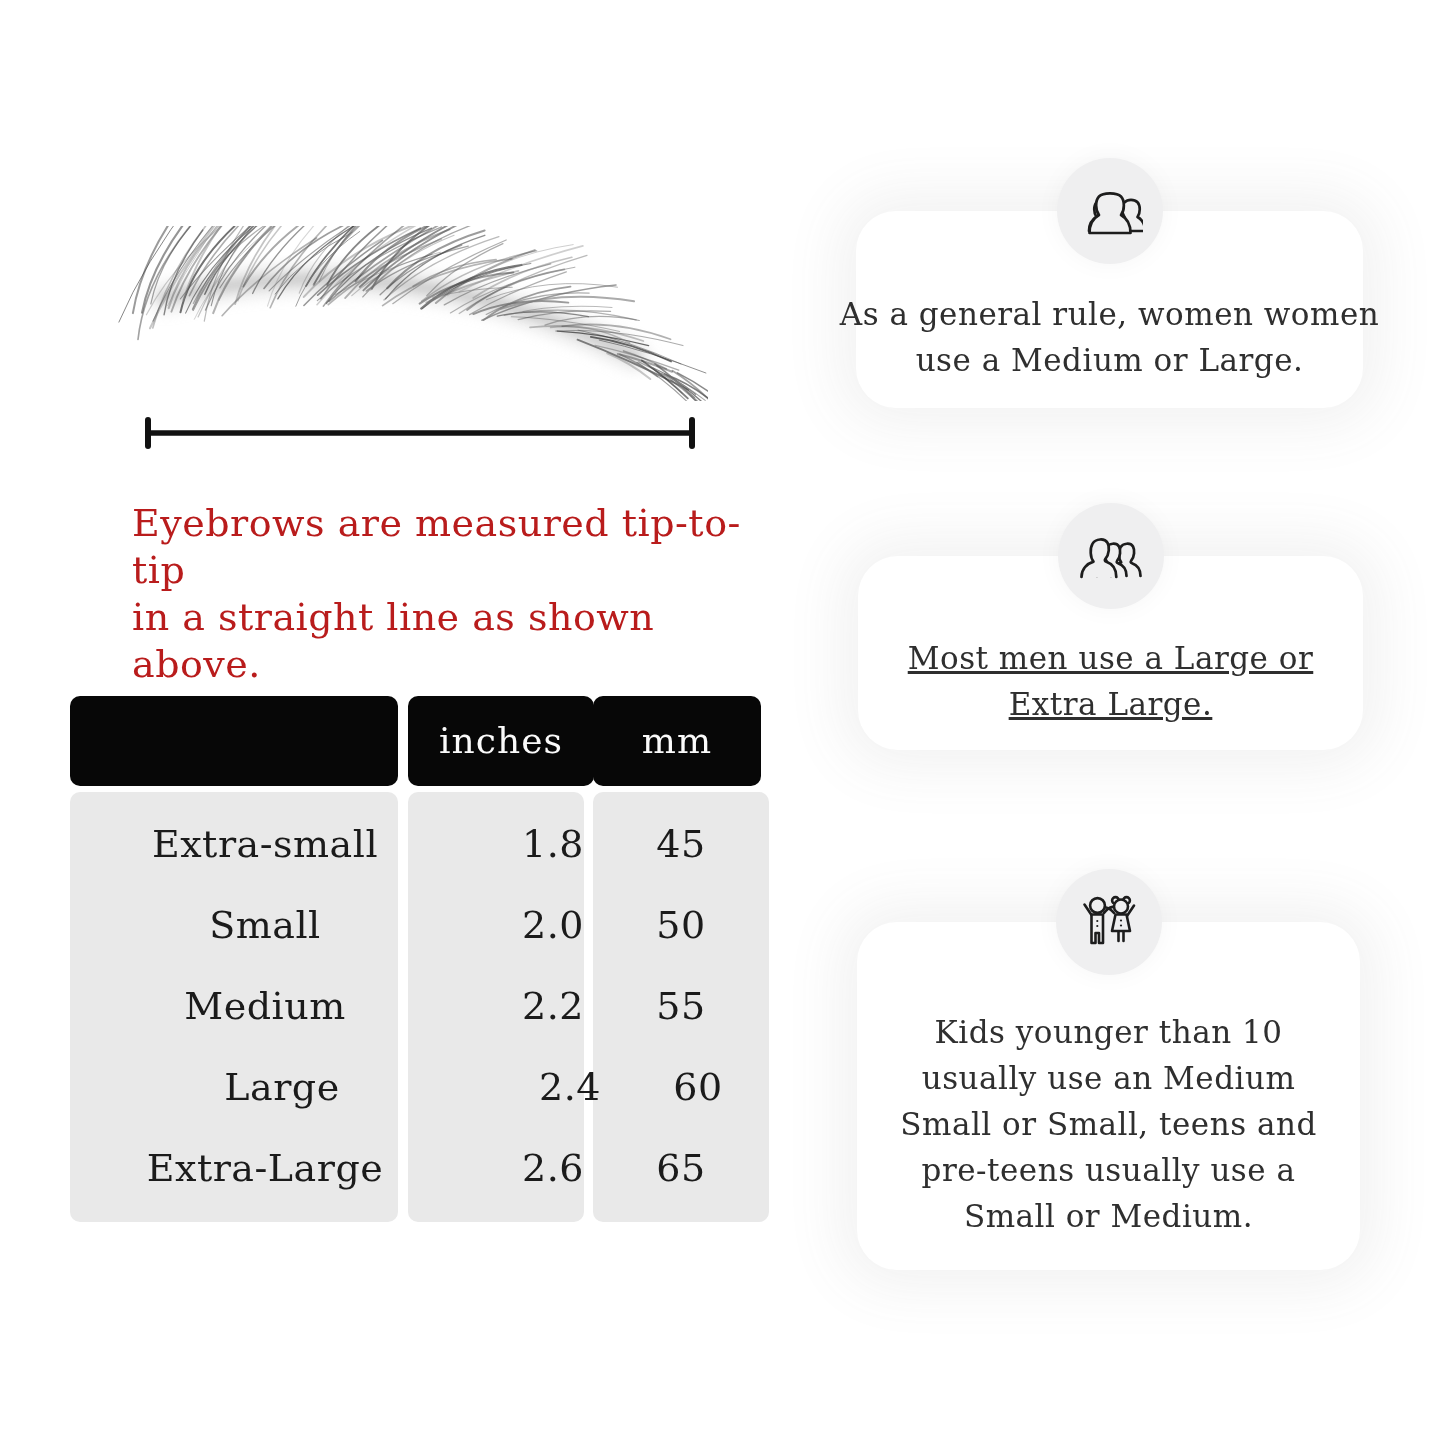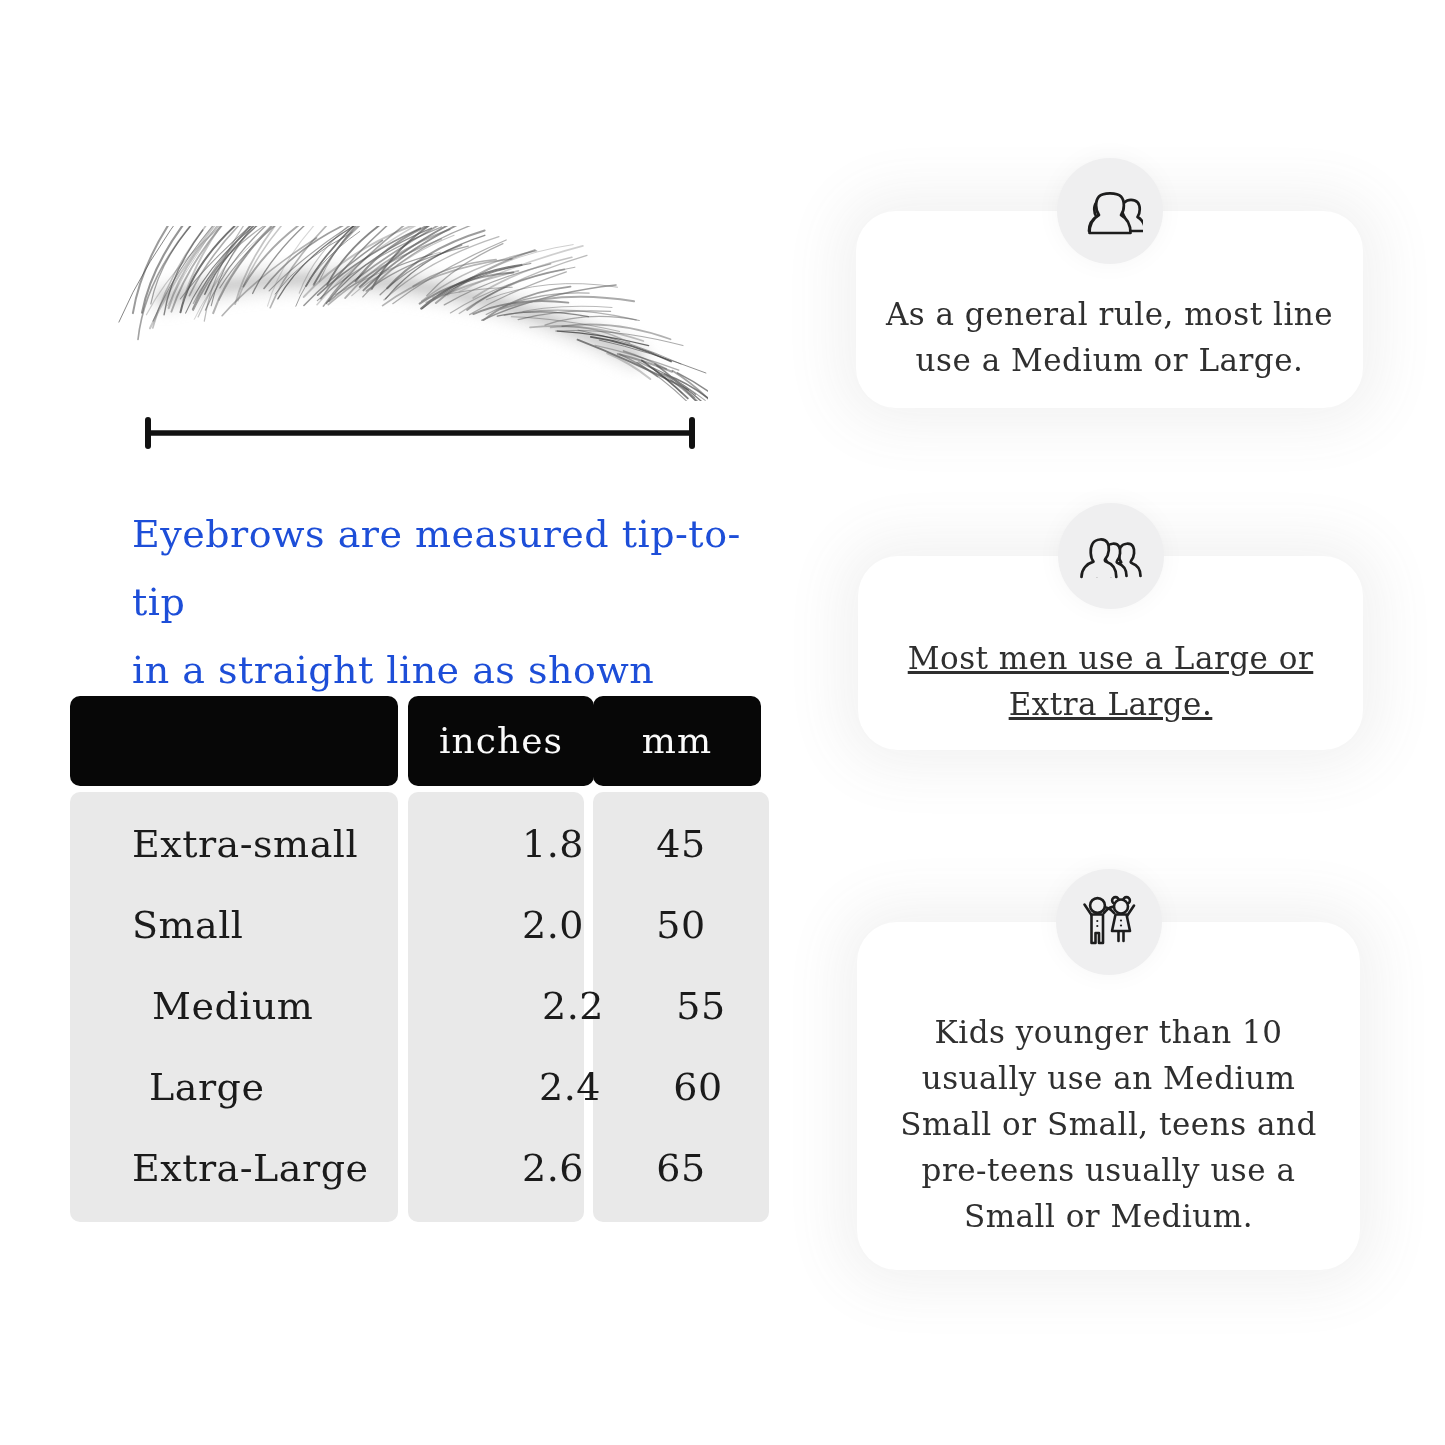--- a/index.html
+++ b/index.html
@@ -9,44 +9,44 @@
     background:#ffffff;
     overflow:hidden;
     font-family:"DejaVu Serif","Liberation Serif",serif;
     color:#222;
   }
   
   .eyebrow-svg{position:absolute;left:108px;top:226px;width:600px;height:175px;}
   .measure-svg{position:absolute;left:140px;top:415px;width:560px;height:36px;}
   .caption{
     position:absolute;left:132px;top:500px;width:640px;
-    font-size:38px;line-height:68px;color:#1d4ed8;letter-spacing:0.5px;
+    font-size:38px;line-height:47px;color:#b91c1c;letter-spacing:0.5px;
   }
   
   .hdr-box{
     position:absolute;top:696px;height:90px;background:#070707;border-radius:10px;
     color:#fafafa;font-size:36px;line-height:90px;text-align:center;letter-spacing:1px;
   }
   .hdr-1{left:70px;width:328px;}
   .hdr-2{left:408px;width:186px;}
   .hdr-3{left:593px;width:168px;}
   .col-bg{
     position:absolute;top:792px;height:430px;background:#e9e9e9;border-radius:10px;
   }
   .col-bg-1{left:70px;width:328px;}
   .col-bg-2{left:408px;width:176px;}
   .col-bg-3{left:593px;width:176px;}
   .cell{
     position:absolute;height:81px;line-height:81px;
     font-size:38px;color:#1b1b1b;letter-spacing:0.5px;
   }
-  .cell-label{left:70px;width:328px;padding-left:62px;box-sizing:border-box;text-align:left;}
+  .cell-label{left:70px;width:328px;padding-left:62px;box-sizing:border-box;text-align:center;}
   .cell-in{left:408px;width:176px;text-align:right;}
   .cell-mm{left:593px;width:176px;text-align:center;}
-  .r0{top:804px;} .r1{top:885px;} .r2{top:966px;margin-left:20px;} .r3{top:1047px;margin-left:17px;} .r4{top:1128px;}
+  .r0{top:804px;} .r1{top:885px;} .r2{top:966px;} .r3{top:1047px;margin-left:17px;} .r4{top:1128px;}
   
   .card{
     position:absolute;background:#ffffff;border-radius:40px;
     box-shadow:0 0 55px 18px rgba(100,100,100,0.085);
     display:flex;flex-direction:column;justify-content:center;align-items:center;
     text-align:center;font-size:31px;line-height:46px;color:#2f2f2f;letter-spacing:0.5px;
   }
   .card-1{left:856px;top:211px;width:507px;height:197px;padding-top:55px;box-sizing:content-box;height:142px;}
   .card-2{left:858px;top:556px;width:505px;height:139px;padding-top:55px;text-decoration:underline;}
   .card-3{left:857px;top:922px;width:503px;height:293px;padding-top:55px;}
@@ -252,21 +252,21 @@
     <div class="icon-circle">
       <svg width="66" height="54" viewBox="0 0 66 54" aria-hidden="true">
         <g stroke="#1d1d1d" stroke-width="2.7" stroke-linejoin="round">
           <path fill="#efeff0" d="M14,47 C14,39 18,35 21.5,33 C18.5,29 18.5,21.5 21.5,18.3 C24.7,15 31.3,15 34.5,18.3 C37.5,21.5 37.5,29 34.5,33 C38,35 42,39 42,47 Z" transform="translate(-2,0)"></path>
           <path fill="#efeff0" d="M14,47 C14,39 18,35 21.5,33 C18.5,29 18.5,21.5 21.5,18.3 C24.7,15 31.3,15 34.5,18.3 C37.5,21.5 37.5,29 34.5,33 C38,35 42,39 42,47 Z" transform="translate(26,0)"></path>
           <path fill="#efeff0" d="M12.5,49 C12.5,38.5 17.5,33.5 22,31 C18.2,26 18.2,16.5 22,12.5 C26,8.3 40,8.3 44,12.5 C47.8,16.5 47.8,26 44,31 C48.5,33.5 53.5,38.5 53.5,49 Z"></path>
         </g>
       </svg>
     </div>
     <div class="card-text">
-      <div>As a general rule, most line</div>
+      <div>As a general rule, women women</div>
       <div>use a Medium or Large.</div>
     </div>
   </div>
 
   <div class="card card-2">
     <div class="icon-circle">
       <svg width="66" height="54" viewBox="0 0 66 54" aria-hidden="true">
         <g stroke="#1d1d1d" stroke-width="2.7" stroke-linejoin="round" stroke-linecap="round" fill="#efeff0">
           <path d="M33,47 C33,39.5 38,35 43.2,33.4 C40.6,30 40,22.5 42.5,18.3 C45,14.1 52.5,13.3 55,17.5 C56.8,20.8 56.6,27.5 53.2,31.7 C52.3,32.9 52.7,33.8 54,34.2 C59,35.9 62.5,40 62.5,47"></path>
           <path d="M19,47 C19,39.5 24,35 29.2,33.4 C26.6,30 26,22.5 28.5,18.3 C31,14.1 38.5,13.3 41,17.5 C42.8,20.8 42.6,27.5 39.2,31.7 C38.3,32.9 38.7,33.8 40,34.2 C45,35.9 48.5,40 48.5,47"></path>

